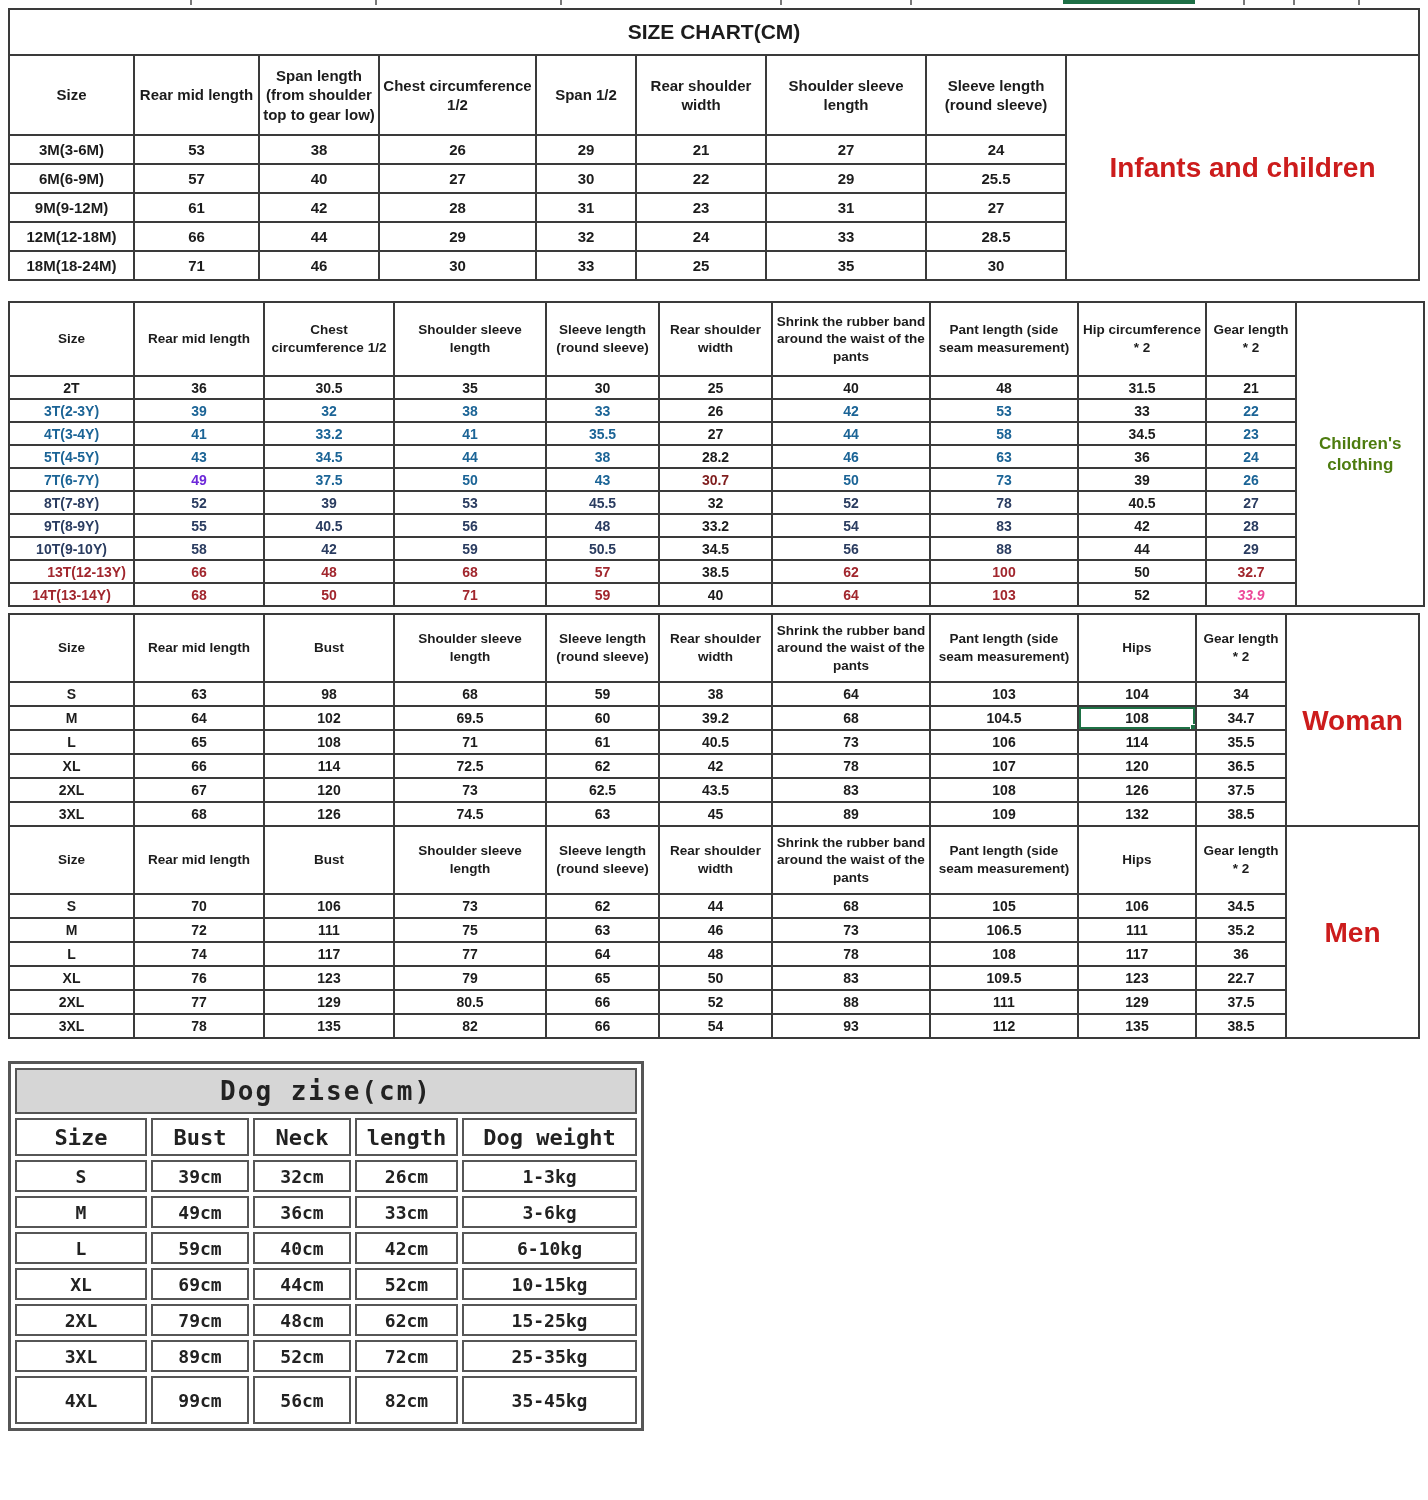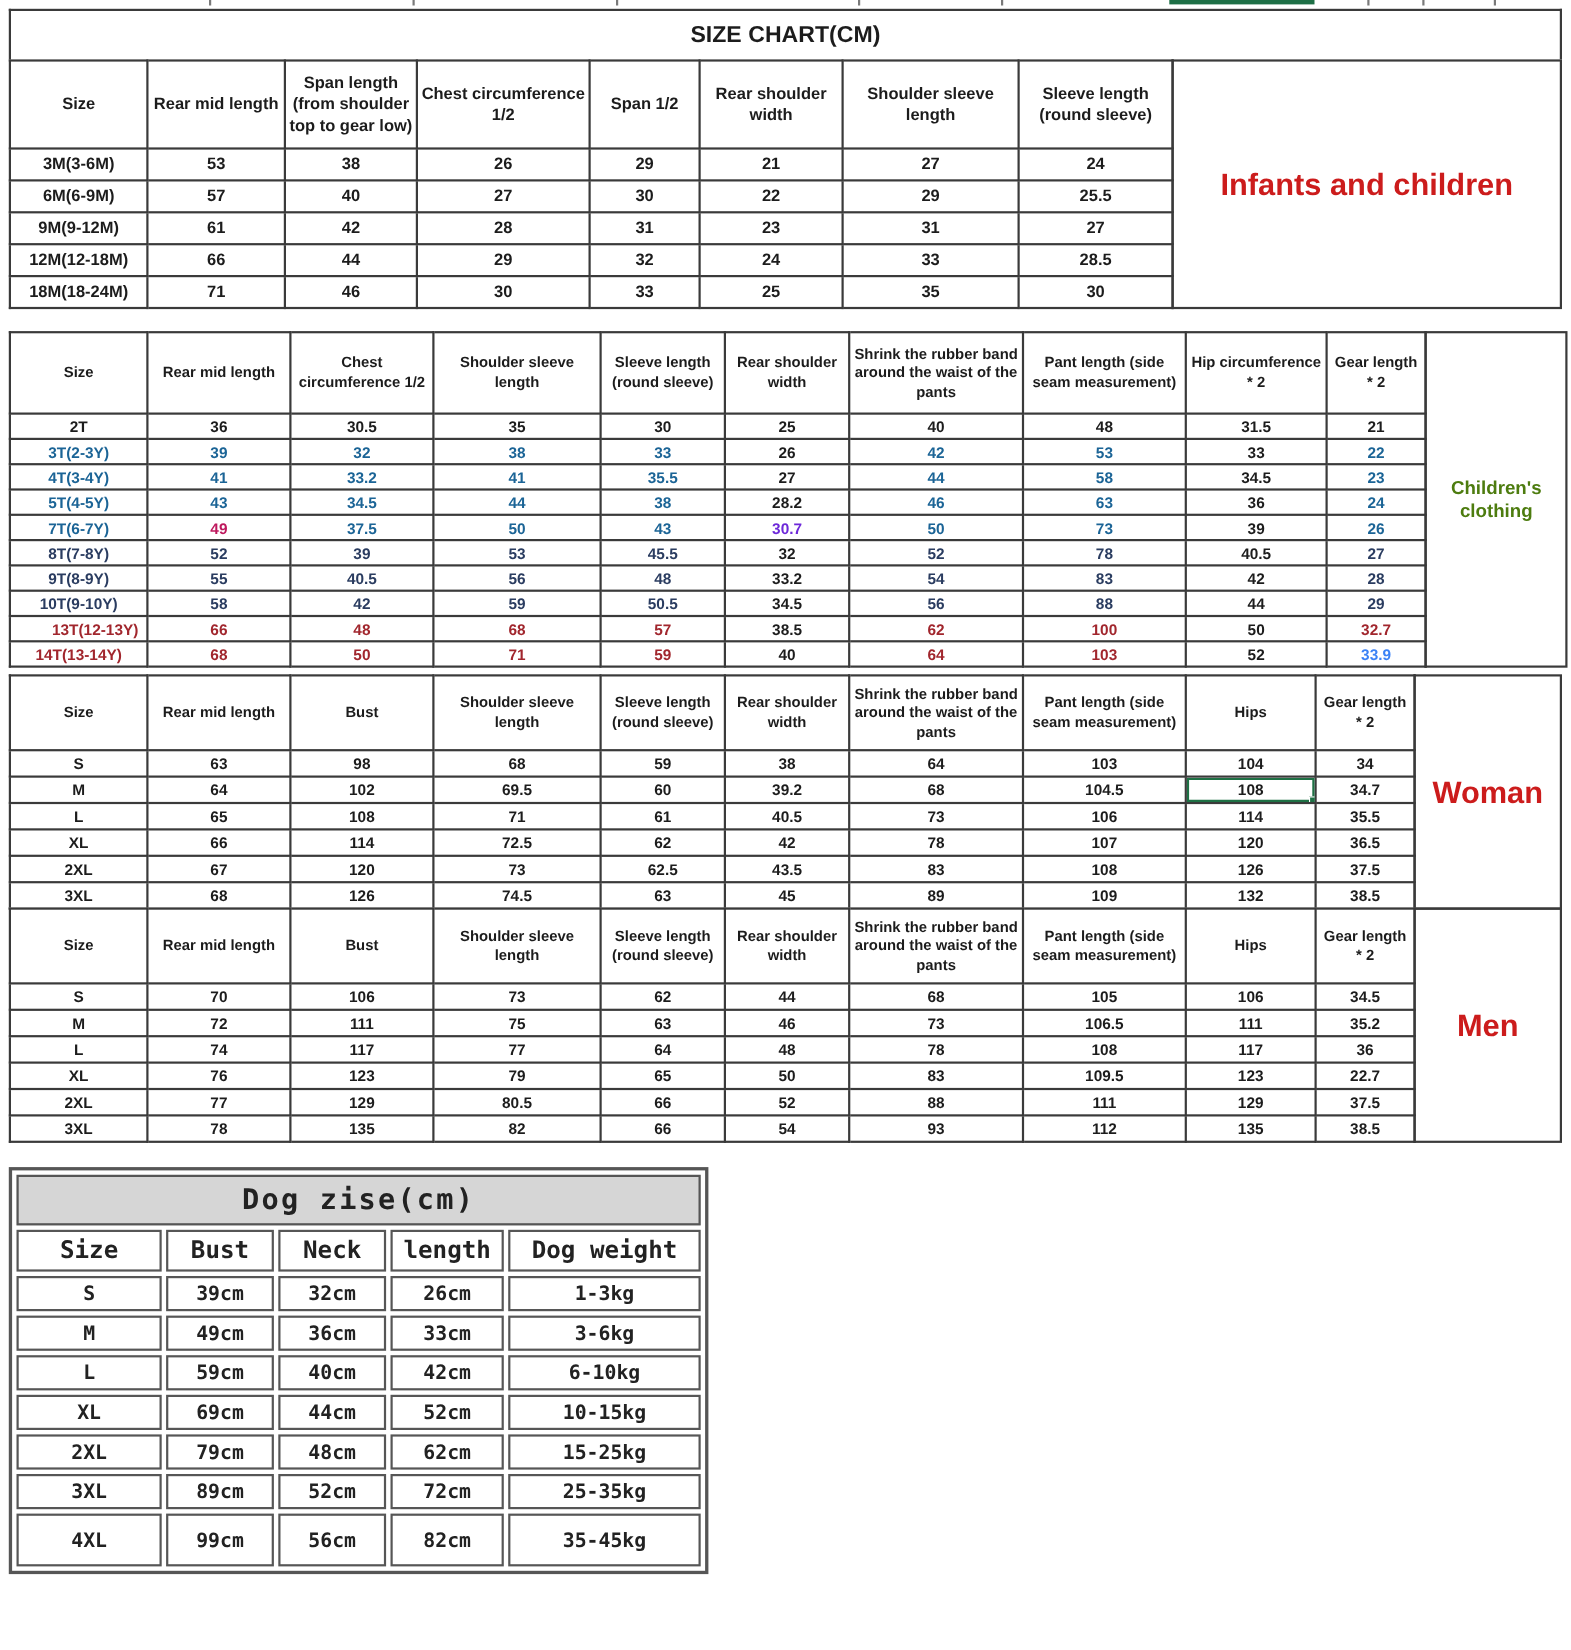--- a/index.html
+++ b/index.html
@@ -246,25 +246,25 @@
             <td style="color: rgb(27, 100, 150);">44</td>
             <td style="color: rgb(27, 100, 150);">38</td>
             <td style="color: rgb(28, 28, 28);">28.2</td>
             <td style="color: rgb(27, 100, 150);">46</td>
             <td style="color: rgb(27, 100, 150);">63</td>
             <td style="color: rgb(28, 28, 28);">36</td>
             <td style="color: rgb(27, 100, 150);">24</td>
           </tr>
           <tr>
             <td style="color: rgb(27, 100, 150);">7T(6-7Y)</td>
-            <td style="color: #be185d;">49</td>
+            <td style="color: #6d28d9;">49</td>
             <td style="color: rgb(27, 100, 150);">37.5</td>
             <td style="color: rgb(27, 100, 150);">50</td>
             <td style="color: rgb(27, 100, 150);">43</td>
-            <td style="color: #6d28d9;">30.7</td>
+            <td style="color: #7f1d1d;">30.7</td>
             <td style="color: rgb(27, 100, 150);">50</td>
             <td style="color: rgb(27, 100, 150);">73</td>
             <td style="color: rgb(28, 28, 28);">39</td>
             <td style="color: rgb(27, 100, 150);">26</td>
           </tr>
           <tr>
             <td style="color: rgb(42, 60, 96);">8T(7-8Y)</td>
             <td style="color: rgb(42, 60, 96);">52</td>
             <td style="color: rgb(42, 60, 96);">39</td>
             <td style="color: rgb(42, 60, 96);">53</td>
@@ -314,21 +314,21 @@
           <tr>
             <td style="color: rgb(161, 38, 45);">14T(13-14Y)</td>
             <td style="color: rgb(161, 38, 45);">68</td>
             <td style="color: rgb(161, 38, 45);">50</td>
             <td style="color: rgb(161, 38, 45);">71</td>
             <td style="color: rgb(161, 38, 45);">59</td>
             <td style="color: rgb(28, 28, 28);">40</td>
             <td style="color: rgb(161, 38, 45);">64</td>
             <td style="color: rgb(161, 38, 45);">103</td>
             <td style="color: rgb(28, 28, 28);">52</td>
-            <td style="color: #3b82f6;">33.9</td>
+            <td style="color: #ec4899; font-style: italic;">33.9</td>
           </tr>
         </tbody>
     </table>
     <div class="side-label" style="font-size:17px;color:#4d7c0f;padding:0 22px">Children's clothing</div>
   </div>
 
   <div class="sec sec3">
     <table class="mt" id="t3">
       <colgroup>
         <col style="width:125px">

